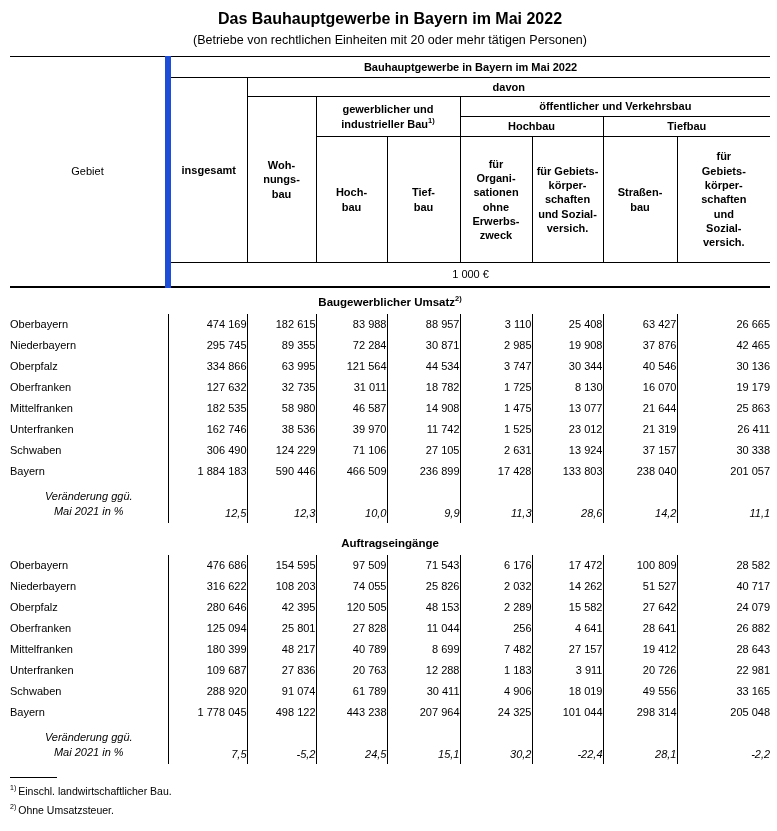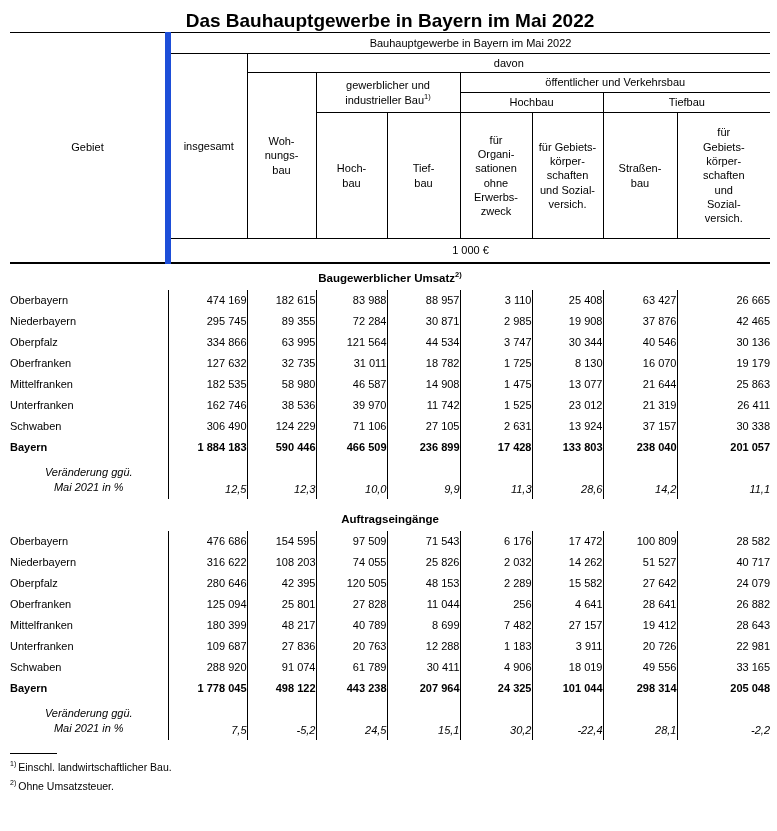--- a/index.html
+++ b/index.html
@@ -3,29 +3,29 @@
 <meta charset="utf-8">
 <style>
   html,body { margin:0; padding:0; background:#fff; color:#000; }
   body {
     width:777px; height:831px; overflow:hidden;
     font-family:"Liberation Sans", sans-serif;
     -webkit-font-smoothing:antialiased;
   }
   .page { padding:8px 7px 0 10px; }
 
-  .doc-title { text-align:center; font-weight:bold; font-size:19px; margin-top:2px; }
+  .doc-title { text-align:center; font-weight:bold; font-size:16px; margin-top:2px; }
   .doc-subtitle { text-align:center; font-size:12.5px; margin-top:5px; margin-bottom:9px; }
 
   table.main { border-collapse:collapse; table-layout:fixed; width:760px; font-size:11px; }
   table.main td { padding:0; }
 
   
   .bt  { border-top:1px solid #000; }
-  .bb  { border-bottom:1px solid #000; }
+  .bb  { border-bottom:1px solid #000;font-weight:bold; }
   .bb2 { border-bottom:2px solid #000; }
   .br  { border-right:6px solid #1d4ed8; }
   .bl  { border-left:1px solid #000; }
   .vl  { border-left:1px solid #000; }
 
   thead td {
     text-align:center; vertical-align:middle;
     font-size:11px; line-height:1.3; padding:1px 2px;
   }
   .col-label { white-space:pre-line; }
@@ -34,40 +34,41 @@
   tr.section-title-row td {
     text-align:center; font-weight:bold; font-size:11.5px;
     padding:8px 0 6px 0;
   }
   tr.gap-top td { padding-top:14px; }
 
   tr.data-row { height:21px; }
   tr.data-row td { vertical-align:middle; }
   .region { text-align:left; padding-left:2px; white-space:nowrap; }
   .num { text-align:right; padding-right:7px; white-space:nowrap; }
-  tr.bold-row td { font-weight:bold; }
+  tr.bold-row td { font-weight:normal; }
 
   tr.change-row td {
     vertical-align:bottom; font-style:italic; height:37px; padding-bottom:4px;
   }
   .change-label { white-space:pre-line; line-height:1.35;text-align:center; }
 
   .footnote-rule {
     width:47px; border-top:1.5px solid #000; margin-top:13px; margin-bottom:7px;
   }
   .footnote { font-size:10.5px; margin-bottom:7px; }
   .footnote sup { font-size:7px; margin-right:2px; }
   .copyright { text-align:right; font-size:11px; margin-top:4px; padding-right:3px; }
 </style>
 </head>
 <body>
 
 <div class="page">
 
   <div class="doc-title">Das Bauhauptgewerbe in Bayern im Mai 2022</div>
+  <div class="doc-subtitle">(Betriebe von rechtlichen Einheiten mit 20 oder mehr tätigen Personen)</div>
 
   <table class="main">
     <colgroup>
       <col style="width:158px">
         <col style="width:79px">
         <col style="width:69px">
       <col style="width:71px">
         <col style="width:73px">
         <col style="width:72px">
       <col style="width:71px">

